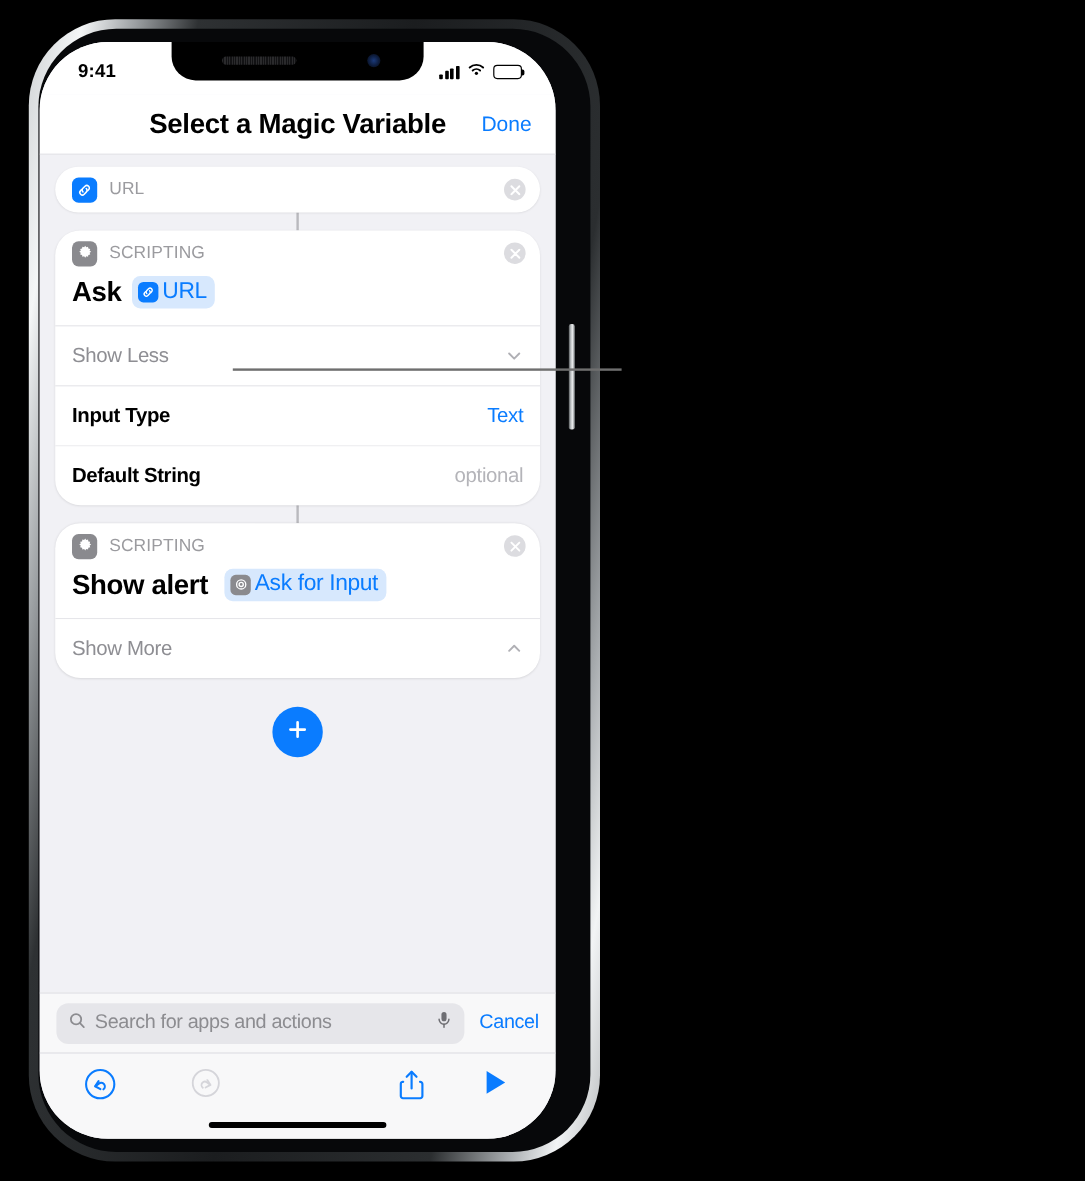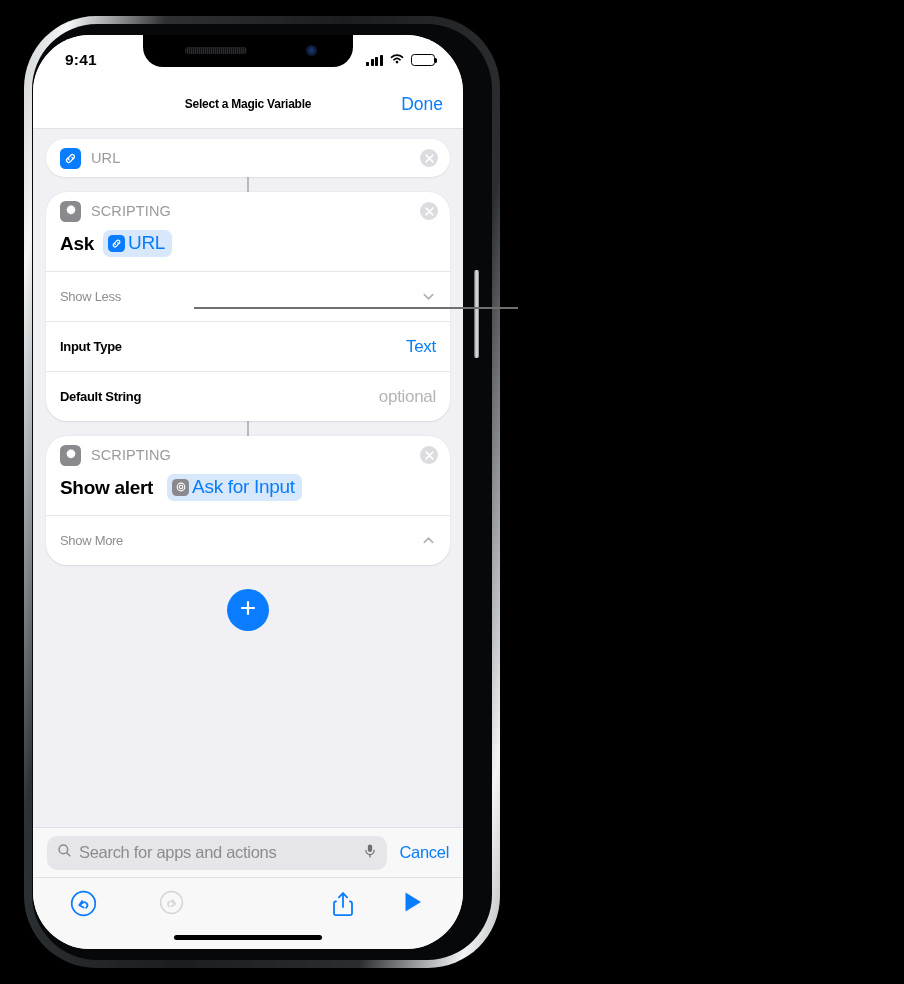--- a/index.html
+++ b/index.html
@@ -57,57 +57,57 @@
   .bars i:nth-child(3){height:9px}.bars i:nth-child(4){height:11px}
   #battery{ width:24px; height:12px; border:1.5px solid #000; border-radius:3.4px; position:relative; padding:1.5px; }
   #battery::after{ content:""; position:absolute; right:-3.4px; top:3.4px; width:2px; height:5px;
     background:#000; border-radius:0 1.5px 1.5px 0; }
   #battery-fill{ width:100%; height:100%; background:#000; border-radius:1.6px; }
 
   
   #nav-bar{ position:absolute; top:44px; left:0; right:0; height:50px; z-index:30;
     background:#ffffff; display:flex; align-items:center; justify-content:center;
     border-bottom:.5px solid #e2e2e6; }
-  #nav-title{ font-size:12px; font-weight:bold; color:#000; letter-spacing:-.25px; }
+  #nav-title{ font-size:23px; font-weight:bold; color:#000; letter-spacing:-.25px; }
   #done-button{ position:absolute; right:20px; top:50%; transform:translateY(-50%);
     font-size:17.5px; color:#0a7cff; font-weight:normal; cursor:pointer; }
 
   
   #content{ position:absolute; top:94px; left:0; right:0; bottom:122px;
     background:#f1f1f5; padding:0 13px; }
 
   .card{ background:#fff; border-radius:21px; position:relative;
     box-shadow:0 .5px 2px rgba(0,0,0,.10); }
   .card-header{ display:flex; align-items:center; height:38px; padding:0 14px 0 14px; }
   .app-icon{ width:21px; height:21px; border-radius:5.5px; flex:0 0 auto;
     display:flex; align-items:center; justify-content:center; }
   .app-icon.link-blue{ background:#0a7cff; }
   .app-icon.gear-gray{ background:#8a8a8e; }
   .card-cat{ margin-left:10px; font-size:14.5px; color:#9b9b9f; letter-spacing:.1px; }
   .close-btn{ position:absolute; right:12px; top:10px; width:18px; height:18px; border-radius:50%;
     background:#dcdce0; display:flex; align-items:center; justify-content:center; cursor:pointer; }
   .close-btn svg{ display:block; }
 
   .card-body{ padding:0 14px 13px 14px; display:flex; align-items:center; flex-wrap:wrap; }
-  .body-text{ font-size:19px; font-weight:bold; color:#000; letter-spacing:-.3px;text-align:center; }
+  .body-text{ font-size:23px; font-weight:bold; color:#000; letter-spacing:-.3px;text-align:center; }
 
   .token{ display:inline-flex; align-items:center; gap:3px;
     background:#d7e8fd; border-radius:7px; padding:2px 7px 3px 5px; }
   .token-text{ font-size:19px; color:#0a7cff; font-weight:normal; letter-spacing:-.3px; }
   .token-icon{ width:17px; height:17px; border-radius:4.5px; display:flex;
     align-items:center; justify-content:center; flex:0 0 auto; }
   .token-icon.link-blue{ background:#0a7cff; }
   .token-icon.gear-gray{ background:#8a8a8e; }
 
   .pill-plain{ display:inline-block; background:#d7e8fd; border-radius:7px;
     padding:1px 8px 3px 8px; font-size:20px; color:#6cb0fb; letter-spacing:-.3px; }
 
   .row{ display:flex; align-items:center; justify-content:space-between;
     height:50px; padding:0 14px; border-top:.5px solid #e6e6ea; }
-  .row-label{ font-size:13px; font-weight:bold; color:#000; letter-spacing:-.3px; }
+  .row-label{ font-size:17px; font-weight:bold; color:#000; letter-spacing:-.3px; }
   .row-label.muted{ font-weight:normal; color:#8e8e93; }
   .row-value{ font-size:17px; color:#0a7cff; letter-spacing:-.3px; }
   .row-value.placeholder{ color:#b4b4b9; }
 
   .chev{ width:15px; height:15px; }
 
   .connector{ width:2px; height:15px; background:#b9b9be; margin:0 auto; }
 
   #add-button{ width:42px; height:42px; border-radius:50%; background:#0a7cff;
     margin:24px auto 0 auto; display:flex; align-items:center; justify-content:center; cursor:pointer; }

